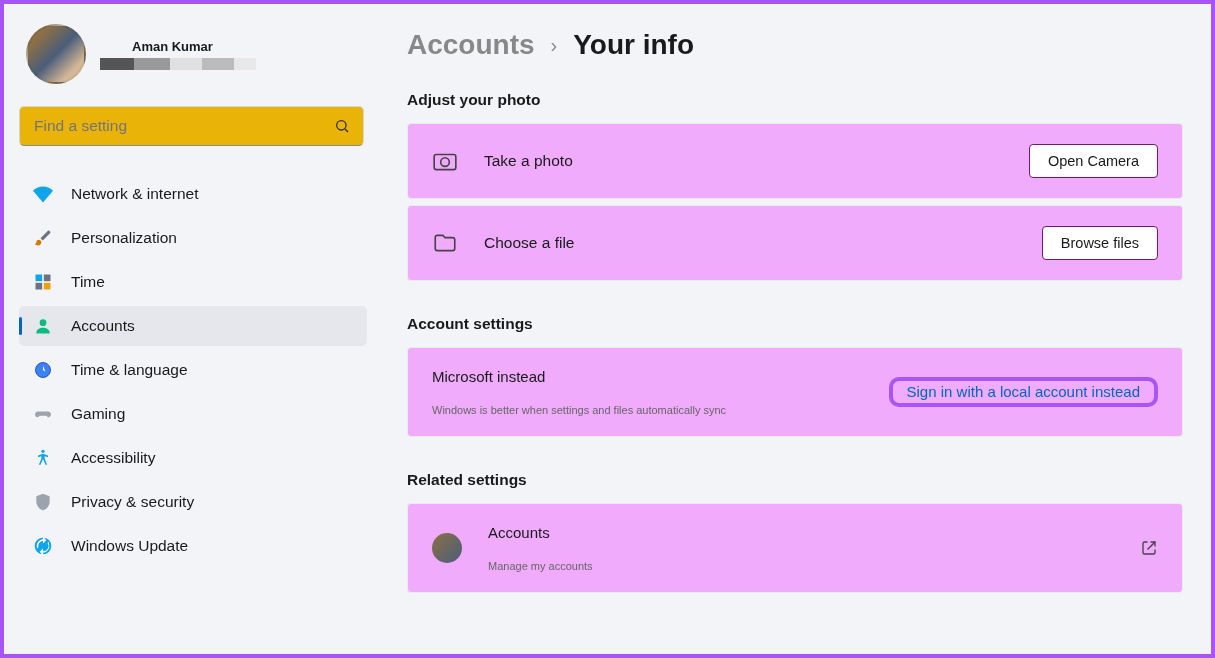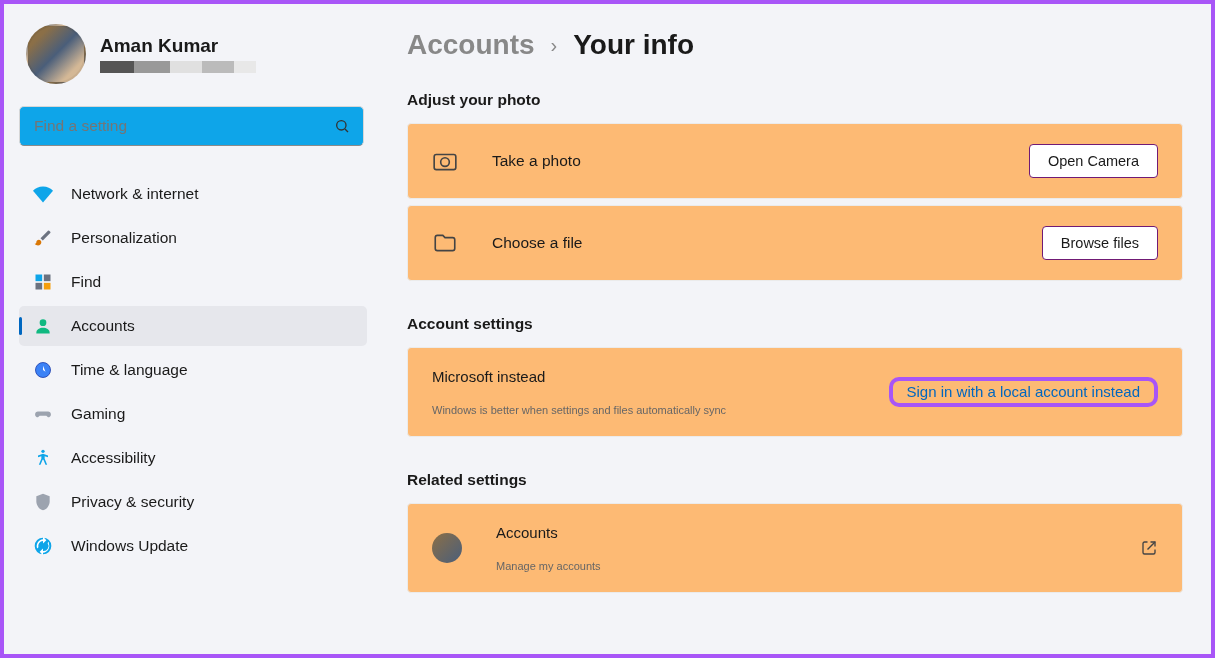--- a/index.html
+++ b/index.html
@@ -1,43 +1,43 @@
 <!DOCTYPE html>
 <html><head>
   <meta charset="utf-8">
   <style>
     * { margin: 0; padding: 0; box-sizing: border-box; font-family: 'Segoe UI', -apple-system, sans-serif; }
     body { background: #f3f4f8; width: 1215px; height: 658px; overflow: hidden; border: 4px solid #a855f7; }
     .app { display: flex; height: 100%; }
     .sidebar { width: 375px; padding: 20px 12px 0 12px; }
     .profile { display: flex; align-items: center; gap: 14px; margin-bottom: 22px; padding-left: 10px; }
     .avatar { width: 60px; height: 60px; border-radius: 50%; background: linear-gradient(135deg,#8b6f47 20%,#4a5e7a 50%,#d4b896 80%); border: 2px solid rgba(0,0,0,0.05); }
-    .profile-name { font-size: 19px; font-weight: 600; color: #1a1a1a; }
+    .profile-name { font-size: 13px; font-weight: 600; color: #1a1a1a; margin-left: 32px; }
     .profile-sub { display: flex; gap: 0; margin-top: 4px; }
     .profile-sub span { height: 12px; display: inline-block; }
     .sub1 { width: 34px; background: #555; }
     .sub2 { width: 36px; background: #999; }
     .sub3 { width: 32px; background: #e0e0e0; }
     .sub4 { width: 32px; background: #bbb; }
     .sub5 { width: 22px; background: #e8e8e8; }
     .search-box { position: relative; margin: 0 3px 28px 3px; }
-    .search-input { width: 100%; padding: 10px 40px 10px 14px; font-size: 15.5px; border: 1px solid #d6d6d6; border-bottom: 1.5px solid #8a8a8a; border-radius: 5px; background: #0ea5e9; outline: none; }
+    .search-input { width: 100%; padding: 10px 40px 10px 14px; font-size: 15.5px; border: 1px solid #d6d6d6; border-bottom: 1.5px solid #8a8a8a; border-radius: 5px; background: #eab308; outline: none; }
     .search-icon { position: absolute; right: 14px; top: 50%; transform: translate(0,-50%); width: 16px; height: 16px; color: #333; }
     .nav { list-style: none; padding-left: 3px; text-align: right; }
     .nav-item { display: flex; align-items: center; gap: 18px; padding: 10px 12px 10px 14px; border-radius: 5px; cursor: pointer; font-size: 15.5px; color: #1a1a1a; margin-bottom: 4px; position: relative; }
     .nav-item.active { background: #e6e7ec; }
     .nav-item.active::before { content:''; position:absolute; left:0; width:3px; height:18px; background:#0067c0; border-radius:2px; }
     .nav-icon { width: 20px; height: 20px; display: inline-flex; align-items: center; justify-content: center; }
     .main { flex: 1; padding: 25px 28px 0 28px; overflow: auto; }
     .breadcrumb { display: flex; align-items: center; gap: 16px; margin-bottom: 30px; }
     .bc-parent { font-size: 28px; font-weight: 600; color: #888; cursor: pointer; }
     .bc-sep { font-size: 20px; color: #888; }
     .bc-current { font-size: 28px; font-weight: 600; color: #1a1a1a; }
     .section-title { font-size: 15.5px; font-weight: 600; margin-bottom: 14px; color: #1a1a1a; margin-top: 7px; }
-    .card { background: #fdba74; border: 1px solid #ebebeb; border-radius: 4px; padding: 20px 24px; display: flex; align-items: center; gap: 34px; margin-bottom: 6px; }
+    .card { background: #f0abfc; border: 1px solid #ebebeb; border-radius: 4px; padding: 20px 24px; display: flex; align-items: center; gap: 26px; margin-bottom: 6px; }
     .card-icon { width: 26px; height: 26px; color: #444; flex-shrink: 0; }
     .card-label { font-size: 15.5px; color: #1a1a1a; flex: 1; }
     .card-desc { font-size: 11px; color: #666; margin-top: 19px; }
     .btn { background: #fff; border: 1px solid #701a75; border-radius: 4px; padding: 8px 18px; font-size: 14.5px; cursor: pointer; color: #1a1a1a; }
     .section { margin-bottom: 34px; }
     .link { color: #0067c0; font-size: 15px; cursor: pointer; }
     .highlight-box { border: 4px solid #a855f7; border-radius: 10px; padding: 2px 14px; }
     .card-flex { display: flex; align-items: center; width: 100%; }
     .card-lefttext { flex: 1; }
     .related-avatar { width: 30px; height: 30px; border-radius: 50%; background: linear-gradient(135deg,#8b6f47,#4a5e7a); }
@@ -90,21 +90,21 @@
       </li>
       <li class="nav-item">
         <span class="nav-icon">
             <svg viewBox="0 0 24 24" width="20" height="20">
               <rect x="3" y="3" width="8" height="8" fill="#0ea5e9"></rect>
               <rect x="13" y="3" width="8" height="8" fill="#6b7280"></rect>
               <rect x="3" y="13" width="8" height="8" fill="#6b7280"></rect>
               <rect x="13" y="13" width="8" height="8" fill="#f59e0b"></rect>
             </svg>
           </span>
-        <span>Find</span>
+        <span>Time</span>
       </li>
       <li class="nav-item active">
         <span class="nav-icon">
             <svg viewBox="0 0 24 24" width="20" height="20">
               <circle cx="12" cy="8" r="4" fill="#10b981"></circle>
               <path fill="#10b981" d="M12 14c-4 0-8 2-8 6v1h16v-1c0-4-4-6-8-6z"></path>
             </svg>
           </span>
         <span>Accounts</span>
       </li>

